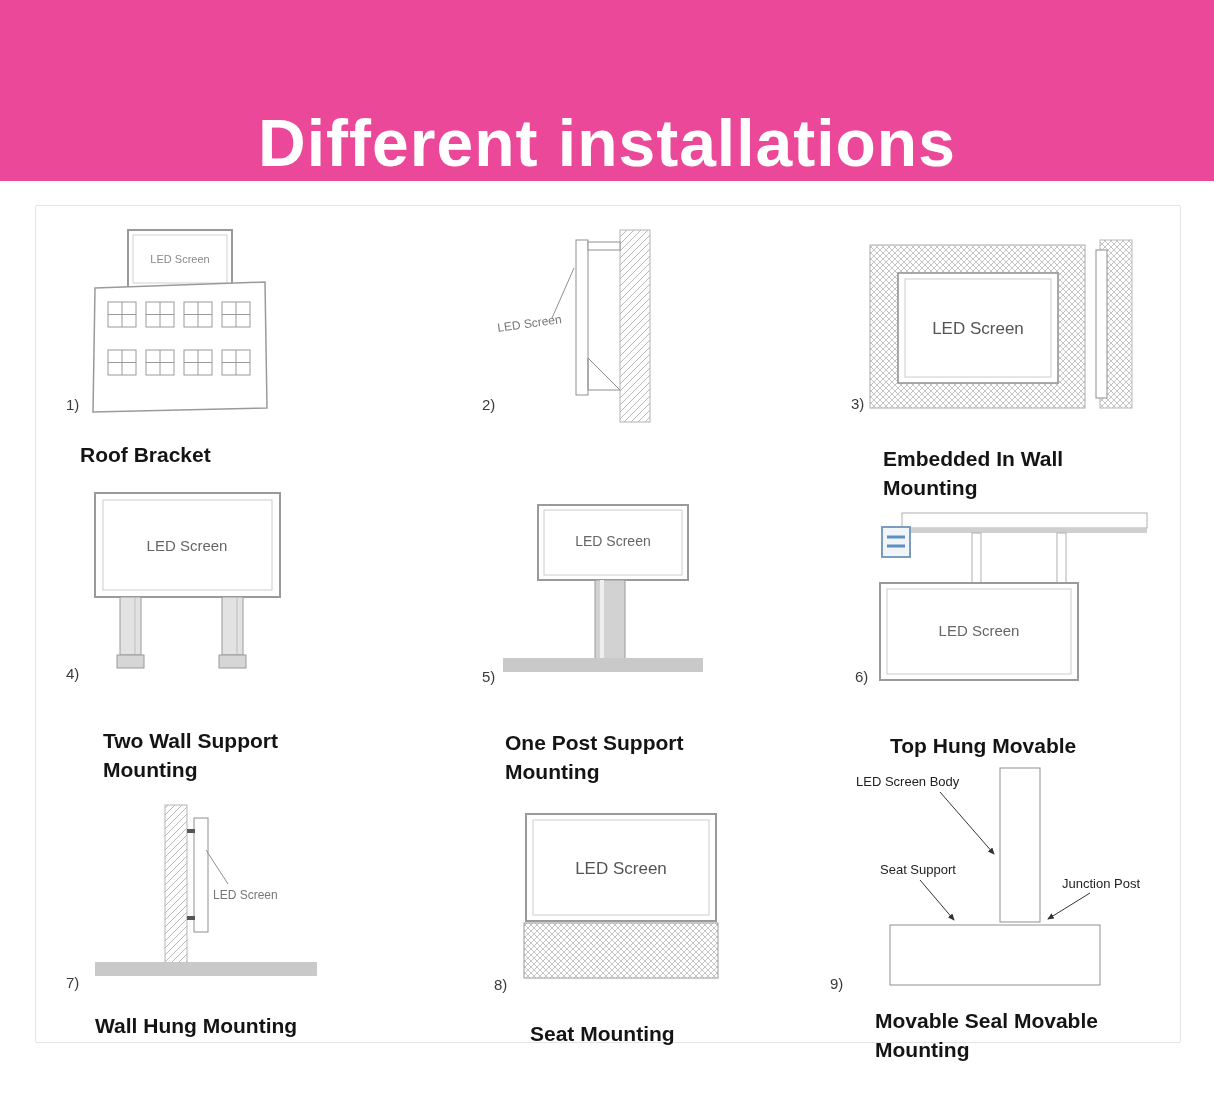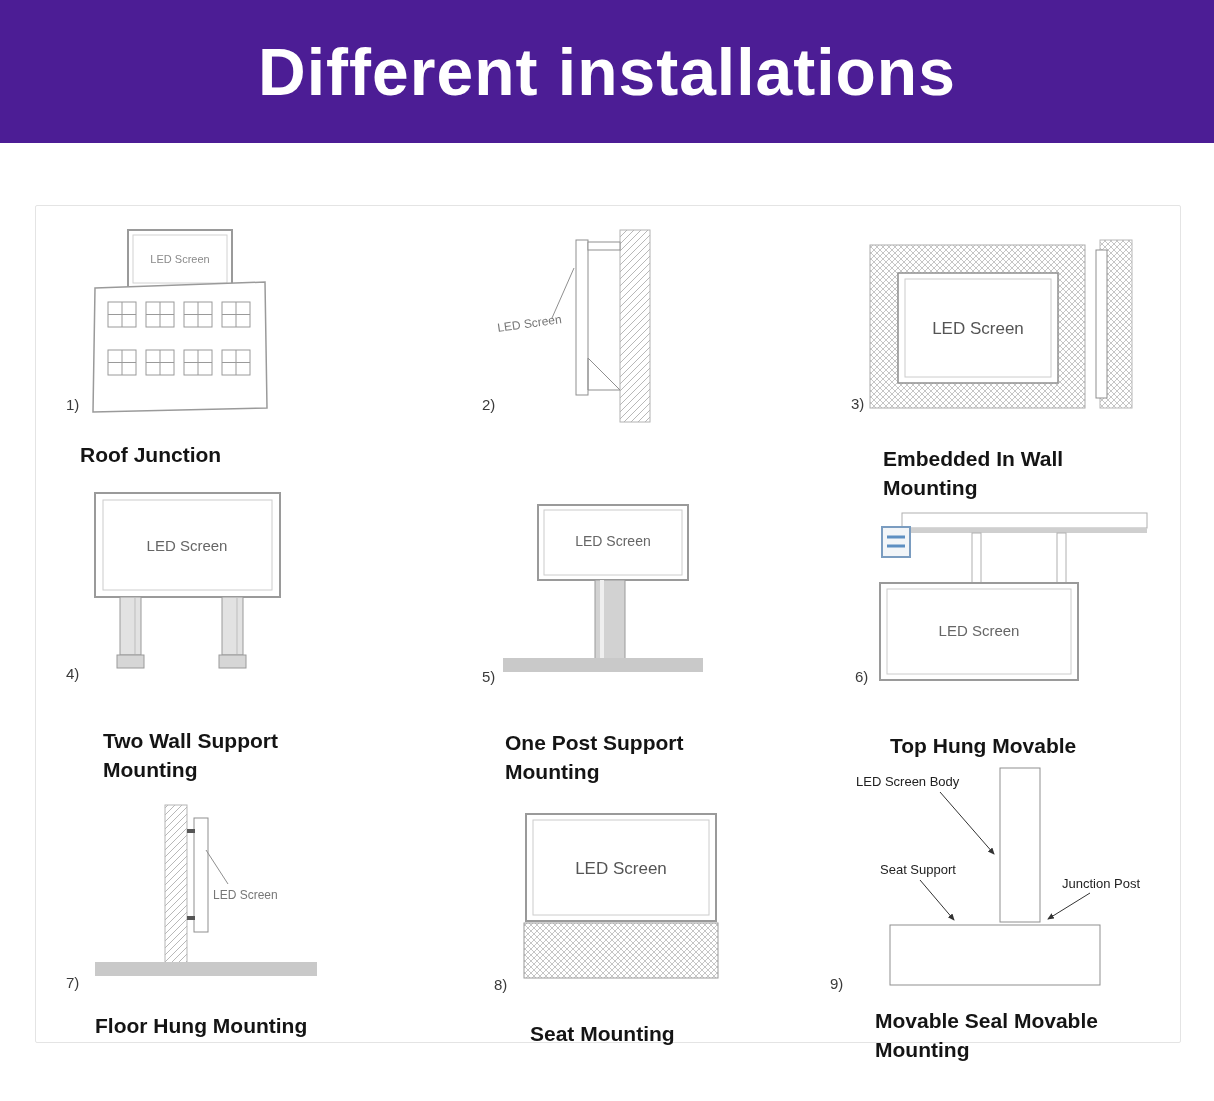--- a/index.html
+++ b/index.html
@@ -1,20 +1,20 @@
 <!DOCTYPE html>
 <html><head>
 <meta charset="utf-8">
 <style>
   *{margin:0;padding:0;box-sizing:border-box}
   html,body{background:#ffffff}
   body{font-family:"Liberation Sans",sans-serif}
   .page{position:relative;width:1214px;height:1101px;background:#fff;overflow:hidden}
-  .header{position:absolute;left:0;top:0;width:1214px;height:143px;background:#4c1d95;
-          display:flex;align-items:center;justify-content:center}
+  .header{position:absolute;left:0;top:0;width:1214px;height:181px;background:#ec4899;
+          display:flex;align-items:flex-end;justify-content:center}
   .header h1{color:#ffffff;font-size:66px;font-weight:800;letter-spacing:1px;
              font-family:"Liberation Sans",sans-serif}
   .frame{position:absolute;left:35px;top:205px;width:1146px;height:838px;
          border:1px solid #e4e4e4;border-radius:2px}
   .cell{position:absolute}
   .fig-num{position:absolute;font-size:15px;color:#3a3a3a;white-space:nowrap}
   .caption{position:absolute;font-weight:700;font-size:21px;line-height:29px;color:#141414}
   .caption.center{text-align:center}
   svg{display:block;overflow:visible}
   svg text{font-family:"Liberation Sans",sans-serif}
@@ -46,21 +46,21 @@
       <use href="#win1" x="48" y="80"></use>
         <use href="#win1" x="86" y="80"></use>
       <use href="#win1" x="124" y="80"></use>
         <use href="#win1" x="162" y="80"></use>
       <use href="#win1" x="48" y="128"></use>
         <use href="#win1" x="86" y="128"></use>
       <use href="#win1" x="124" y="128"></use>
         <use href="#win1" x="162" y="128"></use>
     </svg>
     <span class="fig-num" style="left:6px;top:174px">1)</span>
-    <div class="caption" style="left:20px;top:218px;width:260px">Roof Junction</div>
+    <div class="caption" style="left:20px;top:218px;width:260px">Roof Bracket</div>
   </section>
 
   <section class="cell" style="left:480px;top:230px;width:260px;height:270px">
     <svg width="200" height="195" viewBox="0 0 200 195">
       <defs>
         <pattern id="hatch2" width="7" height="7" patternUnits="userSpaceOnUse">
           <path d="M0,7 L7,0" stroke="#b8b8b8" stroke-width="1"></path>
         </pattern>
       </defs>
       <rect x="140" y="0" width="30" height="192" fill="url(#hatch2)" stroke="#b2b2b2"></rect>
@@ -148,21 +148,21 @@
       </defs>
       <rect x="95" y="7" width="22" height="160" fill="url(#hatch7)" stroke="#b5b5b5"></rect>
       <rect x="124" y="20" width="14" height="114" fill="#fff" stroke="#8f8f8f"></rect>
       <line x1="117" y1="33" x2="125" y2="33" stroke="#555" stroke-width="4"></line>
       <line x1="117" y1="120" x2="125" y2="120" stroke="#555" stroke-width="4"></line>
       <line x1="158" y1="86" x2="136" y2="52" stroke="#8f8f8f"></line>
       <text x="143" y="101" font-size="12" fill="#777">LED Screen</text>
       <rect x="25" y="164" width="222" height="14" fill="#c9c9c9"></rect>
     </svg>
     <span class="fig-num" style="left:-4px;top:176px">7)</span>
-    <div class="caption" style="left:25px;top:213px;width:280px">Floor Hung Mounting</div>
+    <div class="caption" style="left:25px;top:213px;width:280px">Wall Hung Mounting</div>
   </section>
 
   <section class="cell" style="left:498px;top:808px;width:260px;height:260px">
     <svg width="225" height="175" viewBox="0 0 225 175">
       <defs>
         <pattern id="cross8" width="6" height="6" patternUnits="userSpaceOnUse">
           <path d="M0,6 L6,0 M0,0 L6,6" stroke="#c6c6c6" stroke-width="1"></path>
         </pattern>
       </defs>
       <rect x="28" y="6" width="190" height="107" fill="#fff" stroke="#9a9a9a" stroke-width="2"></rect>

